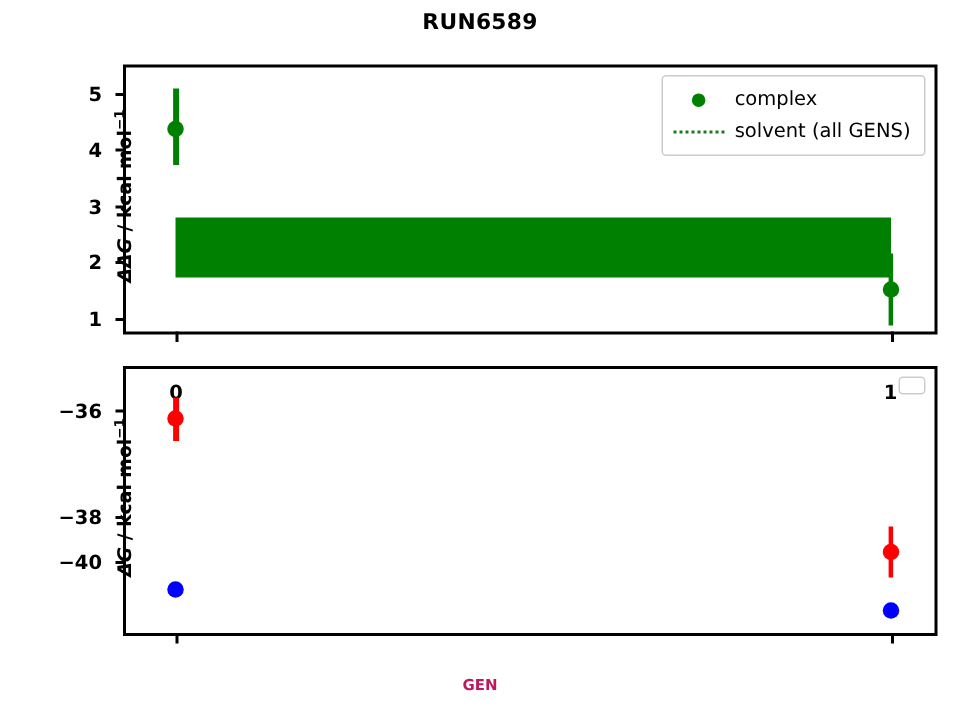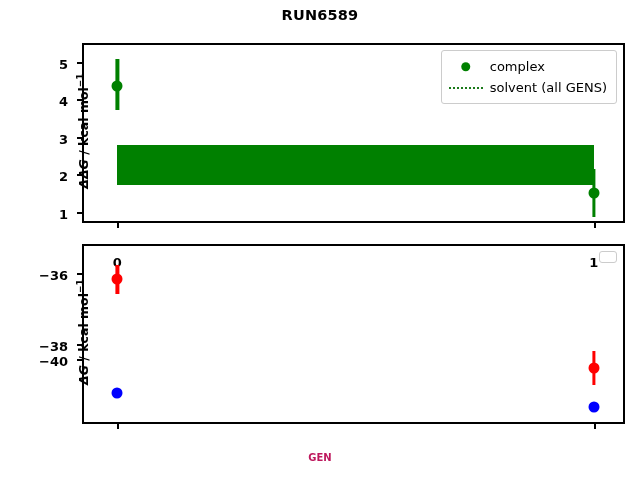--- a/index.html
+++ b/index.html
@@ -260,21 +260,21 @@
       <i>ΔG</i> / kcal mol<span class="sup">−1</span>
     </div>
 
     <div id="bottom-yticks">
         <div class="ytick" style="top: 27px;">
           <span class="ytick-label">−36</span>
         </div>
         <div class="ytick" style="top: 78.4286px; margin-top: 20px;">
           <span class="ytick-label">−38</span>
         </div>
-        <div class="ytick" style="top: 113px;">
+        <div class="ytick" style="top: 128px;">
           <span class="ytick-label">−40</span>
         </div>
       </div>
     <div id="bottom-xticks">
         <div class="xtick" style="left: 33.3421px;"></div>
         <span class="xtick-label" style="left: 33.3421px;">0</span>
         <div class="xtick" style="left: 509.658px;"></div>
         <span class="xtick-label" style="left: 509.658px;">1</span>
       </div>
 

